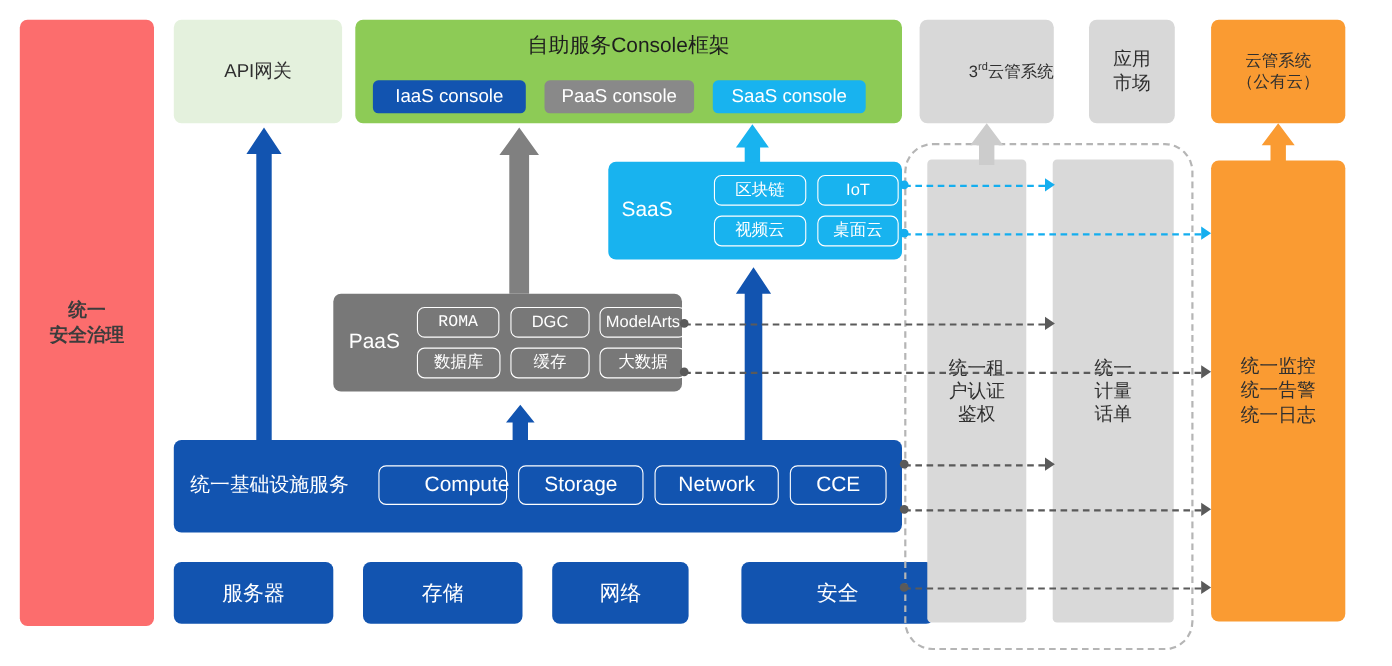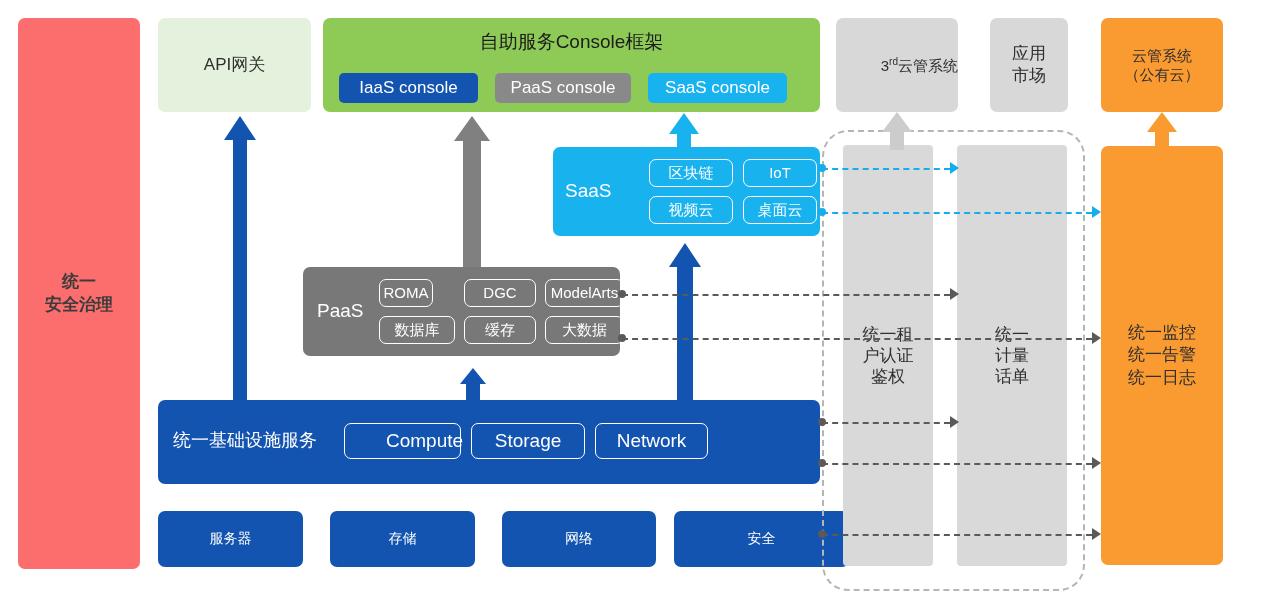--- a/index.html
+++ b/index.html
@@ -145,21 +145,21 @@
     border-radius: 7px;
     color: #ffffff;
     display: flex; align-items: center; justify-content: center;
     font-size: 19px;
     box-sizing: border-box;
   }
   
   .res-box {
     position: absolute; top: 511px; height: 56px;
     background: #1254b0; border-radius: 7px;
-    color: #ffffff; font-size: 14px;
+    color: #ffffff; font-size: 19px;
     display: flex; align-items: center; justify-content: center;
   }
 
   
   #dashed-container {
     position: absolute;
     left: 822px; top: 130px; width: 263px; height: 461px;
     border: 2.5px dashed #b5b5b5;
     border-radius: 26px;
     box-sizing: border-box;
@@ -251,38 +251,39 @@
   <div class="box" id="saas-block">
     <div class="blk-label">SaaS</div>
     <div class="inner-chip" style="left:96px; top:12px; width:84px;">区块链</div>
     <div class="inner-chip" style="left:190px; top:12px; width:74px;">IoT</div>
     <div class="inner-chip" style="left:96px; top:49px; width:84px;">视频云</div>
     <div class="inner-chip" style="left:190px; top:49px; width:74px;">桌面云</div>
   </div>
 
   <div class="box" id="paas-block">
     <div class="blk-label">PaaS</div>
-    <div class="inner-chip" style="left:76px; top:12px; width:54px;">ROMA</div>
+    <div class="inner-chip" style="left:76px; top:12px; width:75px;font-family:Liberation Mono, monospace;">ROMA</div>
     <div class="inner-chip" style="left:161px; top:12px; width:72px;">DGC</div>
     <div class="inner-chip" style="left:242px; top:12px; width:79px;">ModelArts</div>
     <div class="inner-chip" style="left:76px; top:49px; width:76px;">数据库</div>
     <div class="inner-chip" style="left:161px; top:49px; width:72px;">缓存</div>
     <div class="inner-chip" style="left:242px; top:49px; width:79px;">大数据</div>
   </div>
 
   <div class="box" id="infra-bar">
     <div class="infra-label">统一基础设施服务</div>
     <div class="infra-chip" style="left:186px; width:117px;padding-left:44px;">Compute</div>
     <div class="infra-chip" style="left:313px; width:114px;">Storage</div>
     <div class="infra-chip" style="left:437px; width:113px;">Network</div>
+    <div class="infra-chip" style="left:560px; width:88px;">CCE</div>
   </div>
 
   <div class="res-box" style="left:158px; width:145px;">服务器</div>
   <div class="res-box" style="left:330px; width:145px;">存储</div>
-  <div class="res-box" style="left:502px; width:154px;">网络</div>
+  <div class="res-box" style="left:502px; width:124px;">网络</div>
   <div class="res-box" style="left:674px; width:175px;">安全</div>
 
   <div id="dashed-container"></div>
 
   <div class="grey-column" id="col-auth">
     <div>
       <div>统一租</div>
       <div>户认证</div>
       <div>鉴权</div>
     </div>

